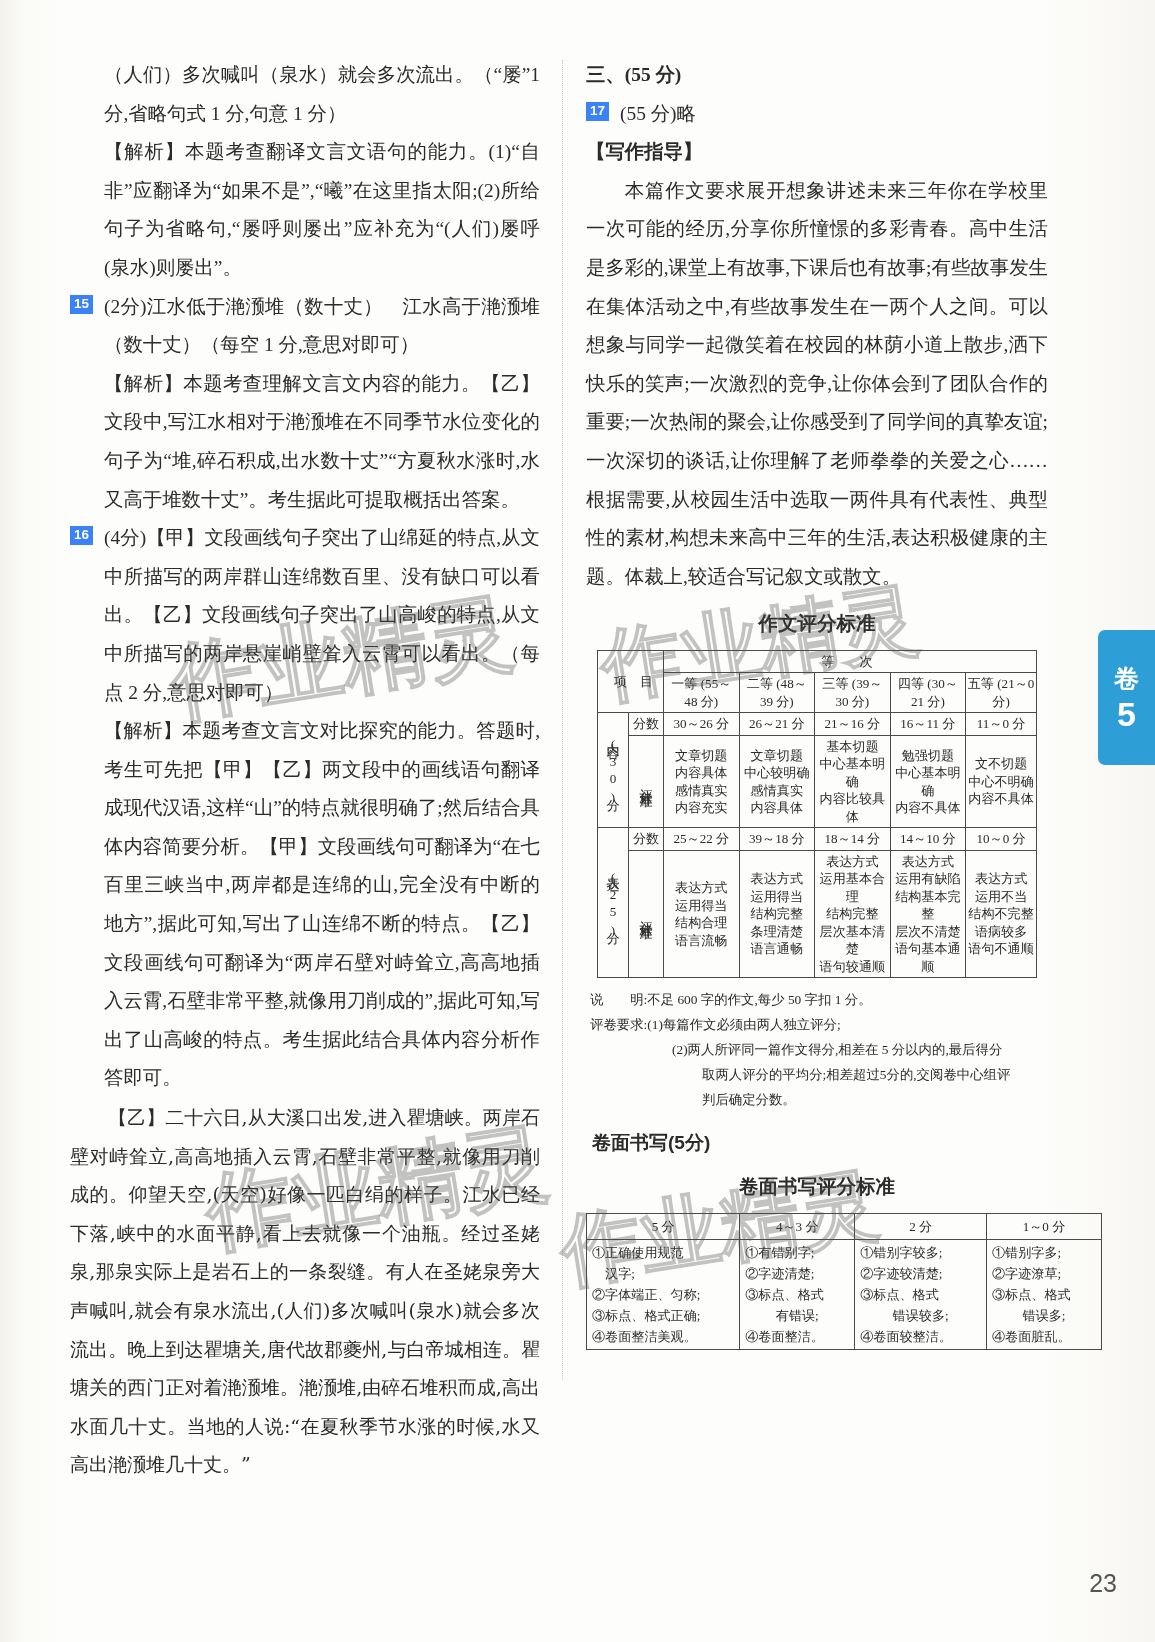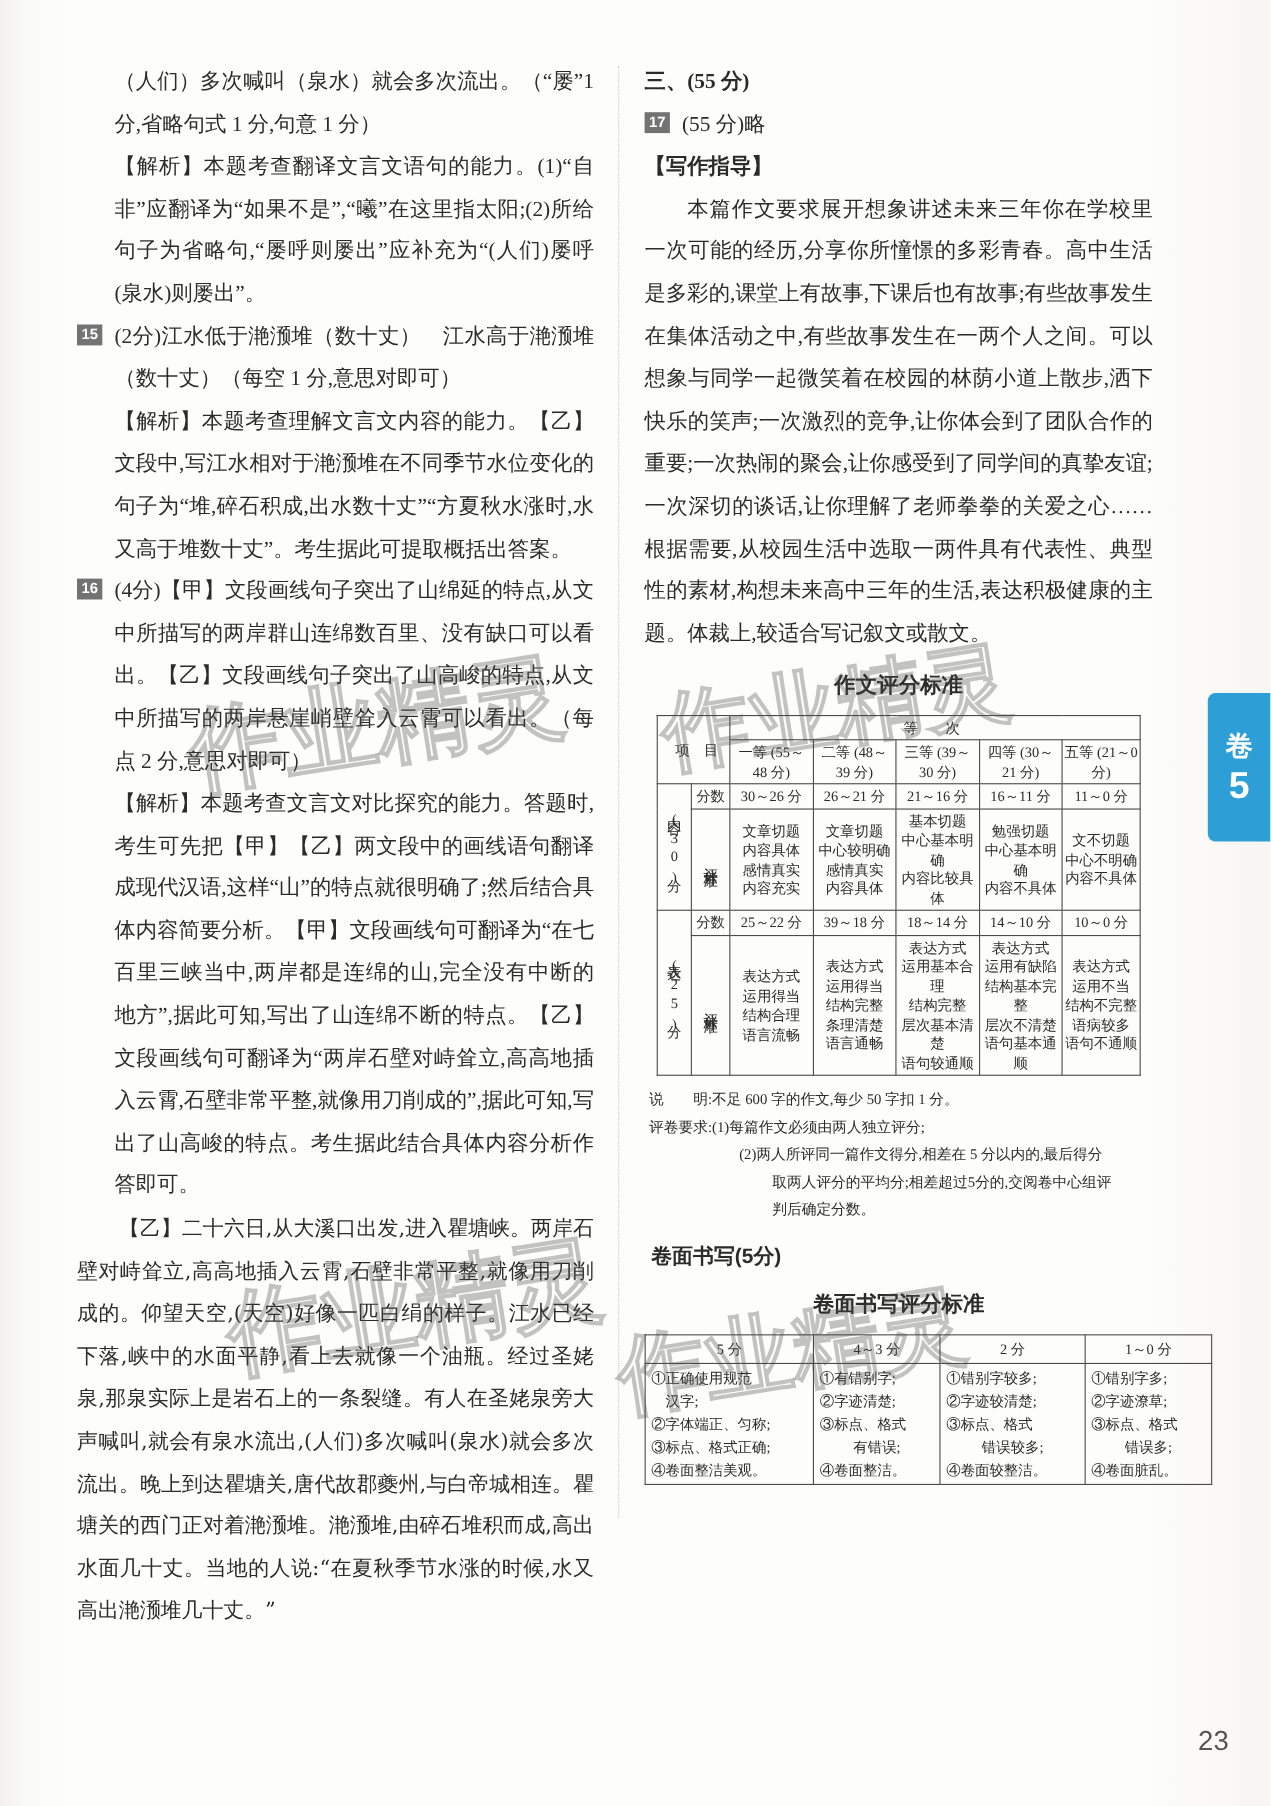--- a/index.html
+++ b/index.html
@@ -29,21 +29,21 @@
   .divider{
     position:absolute;left:562px;top:60px;height:1320px;width:0;
     border-left:1px dotted #c8c8c4;
   }
   p{margin:0;}
   .ind{text-indent:2em;}
   .qline{position:relative;padding-left:34px;}
   .qnum{
     position:absolute;left:0;top:7px;
     display:inline-block;
-    background:#737373;color:#fff;
+    background:#3b82f6;color:#fff;
     font-family:"Liberation Sans","DejaVu Sans",sans-serif;
     font-size:13.5px;line-height:16px;
     padding:1px 4px 2px 4px;
     font-weight:bold;
     letter-spacing:0;
   }
   .body-ind{padding-left:34px;}
   .sec-head{font-weight:bold;font-size:19.4px;}
   .trans{font-family:"DejaVu Serif",serif;font-size:19px;line-height:38.6px;}
   

